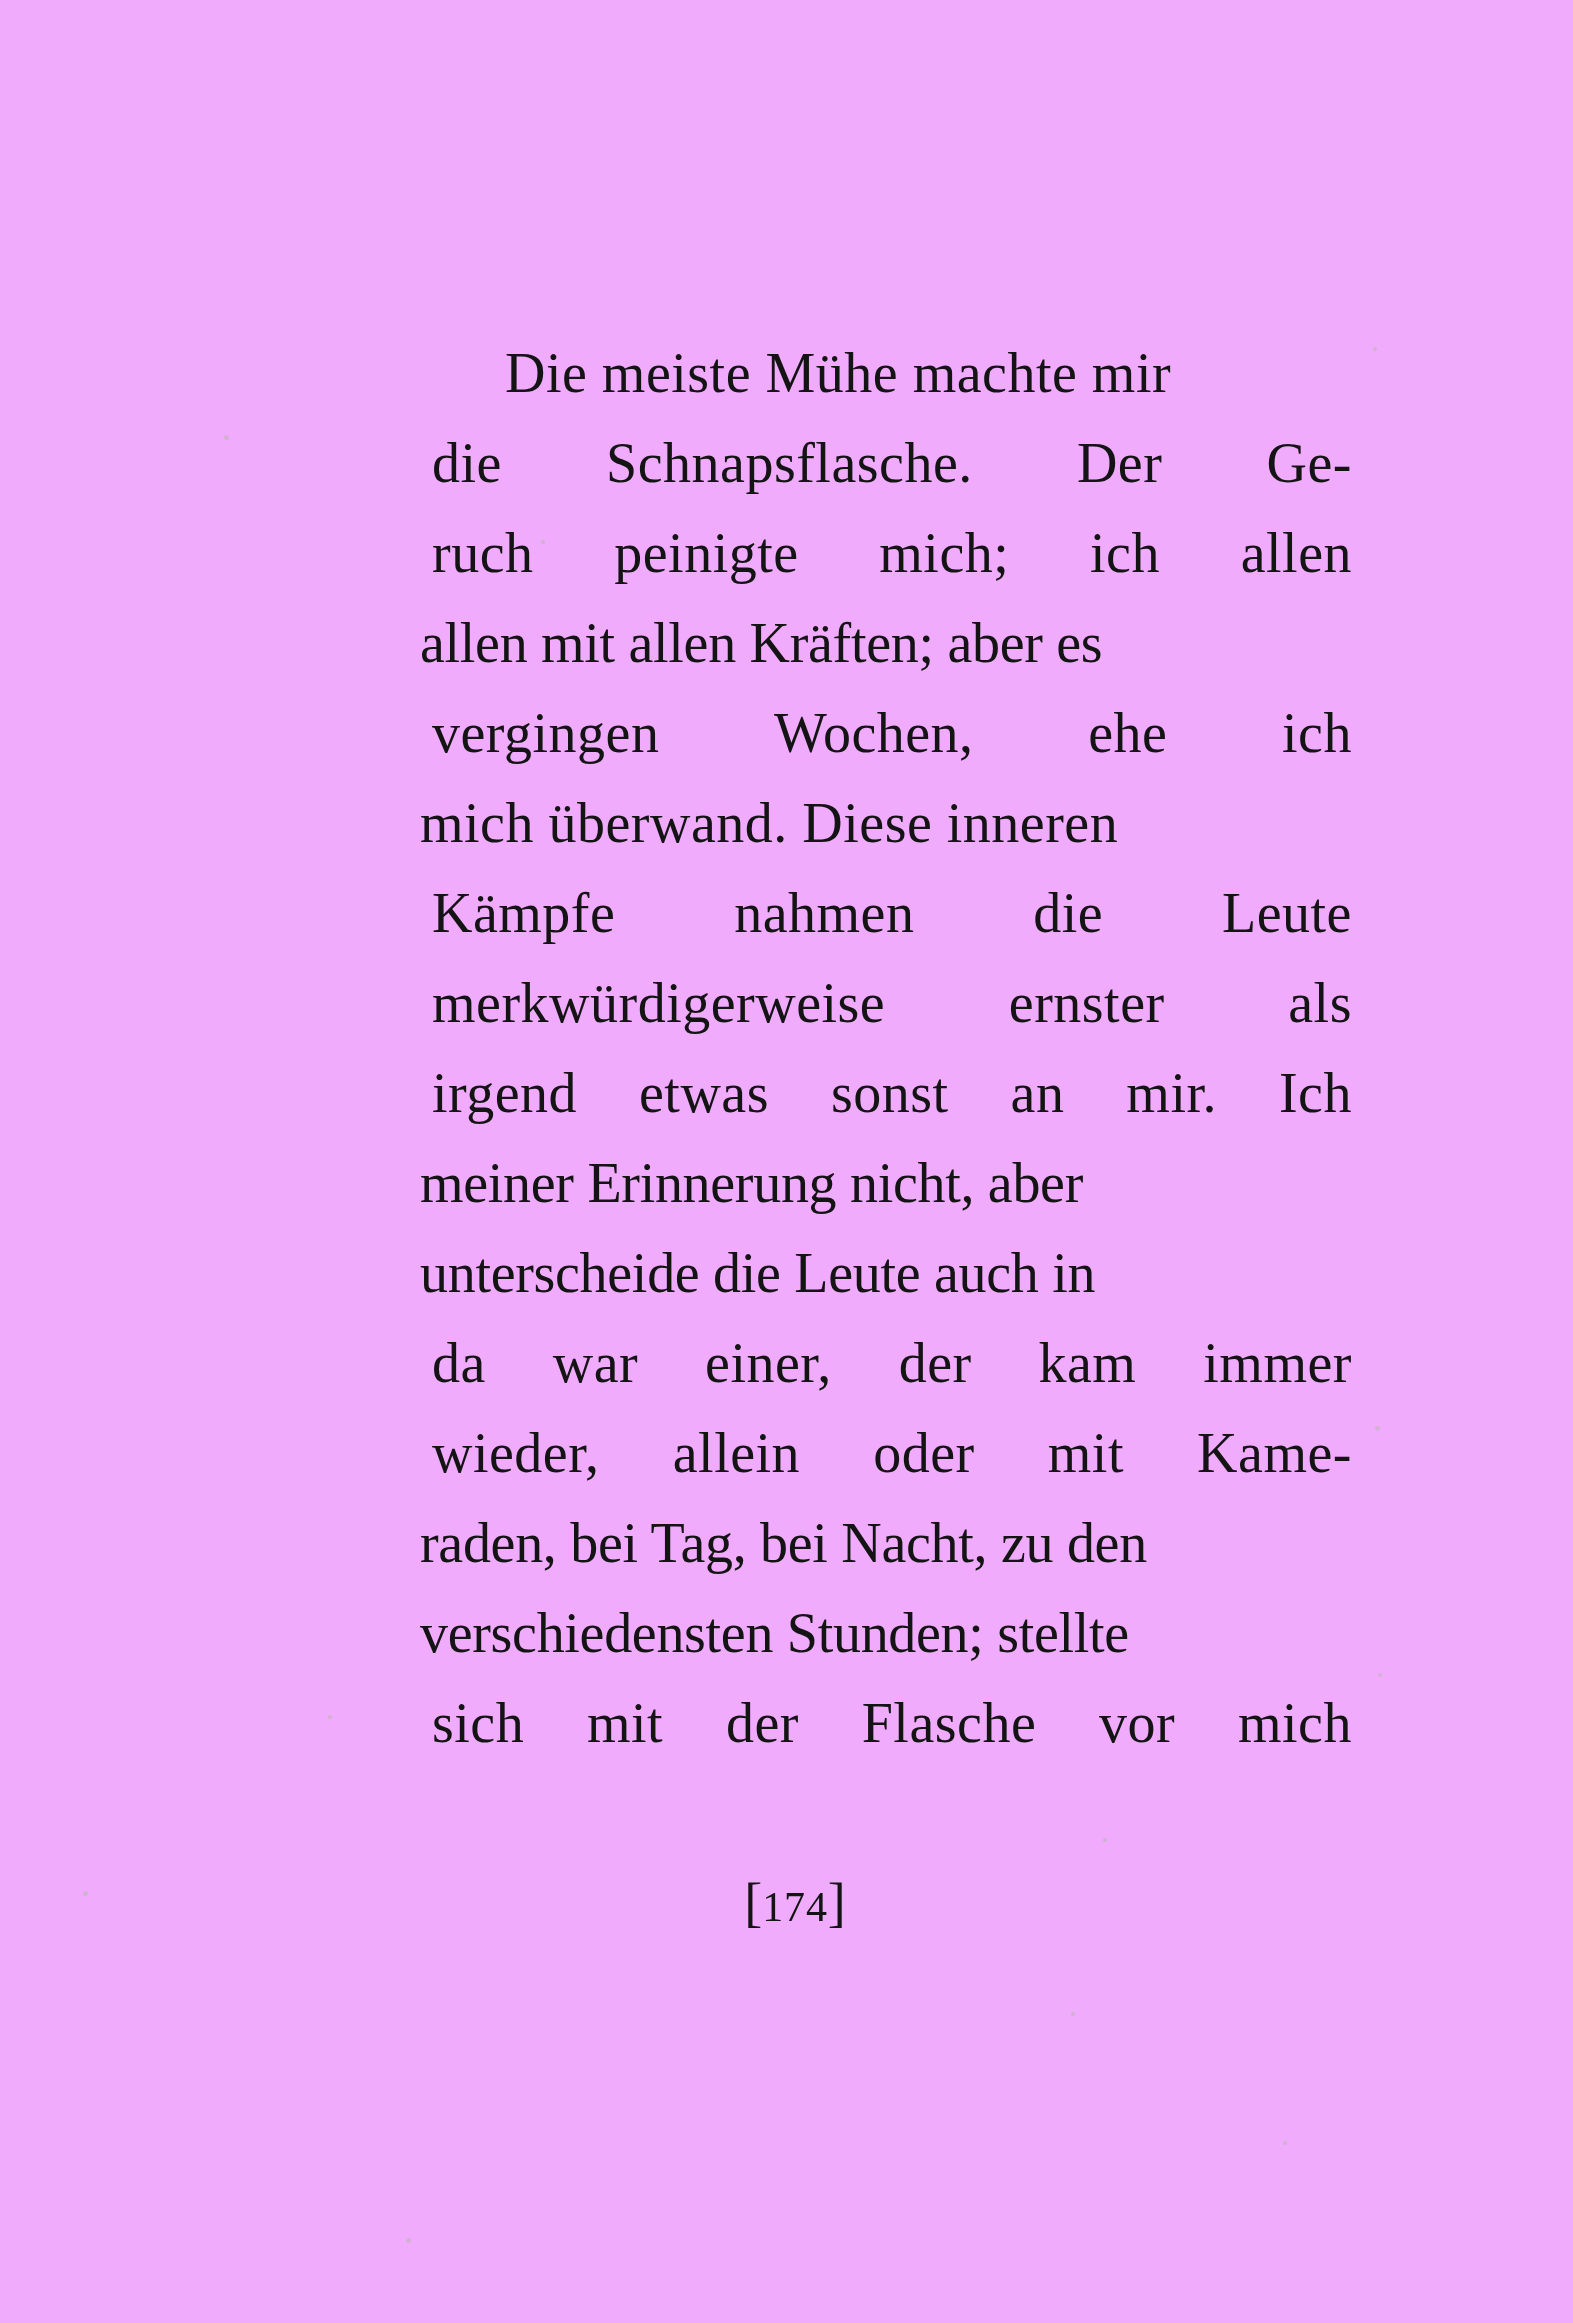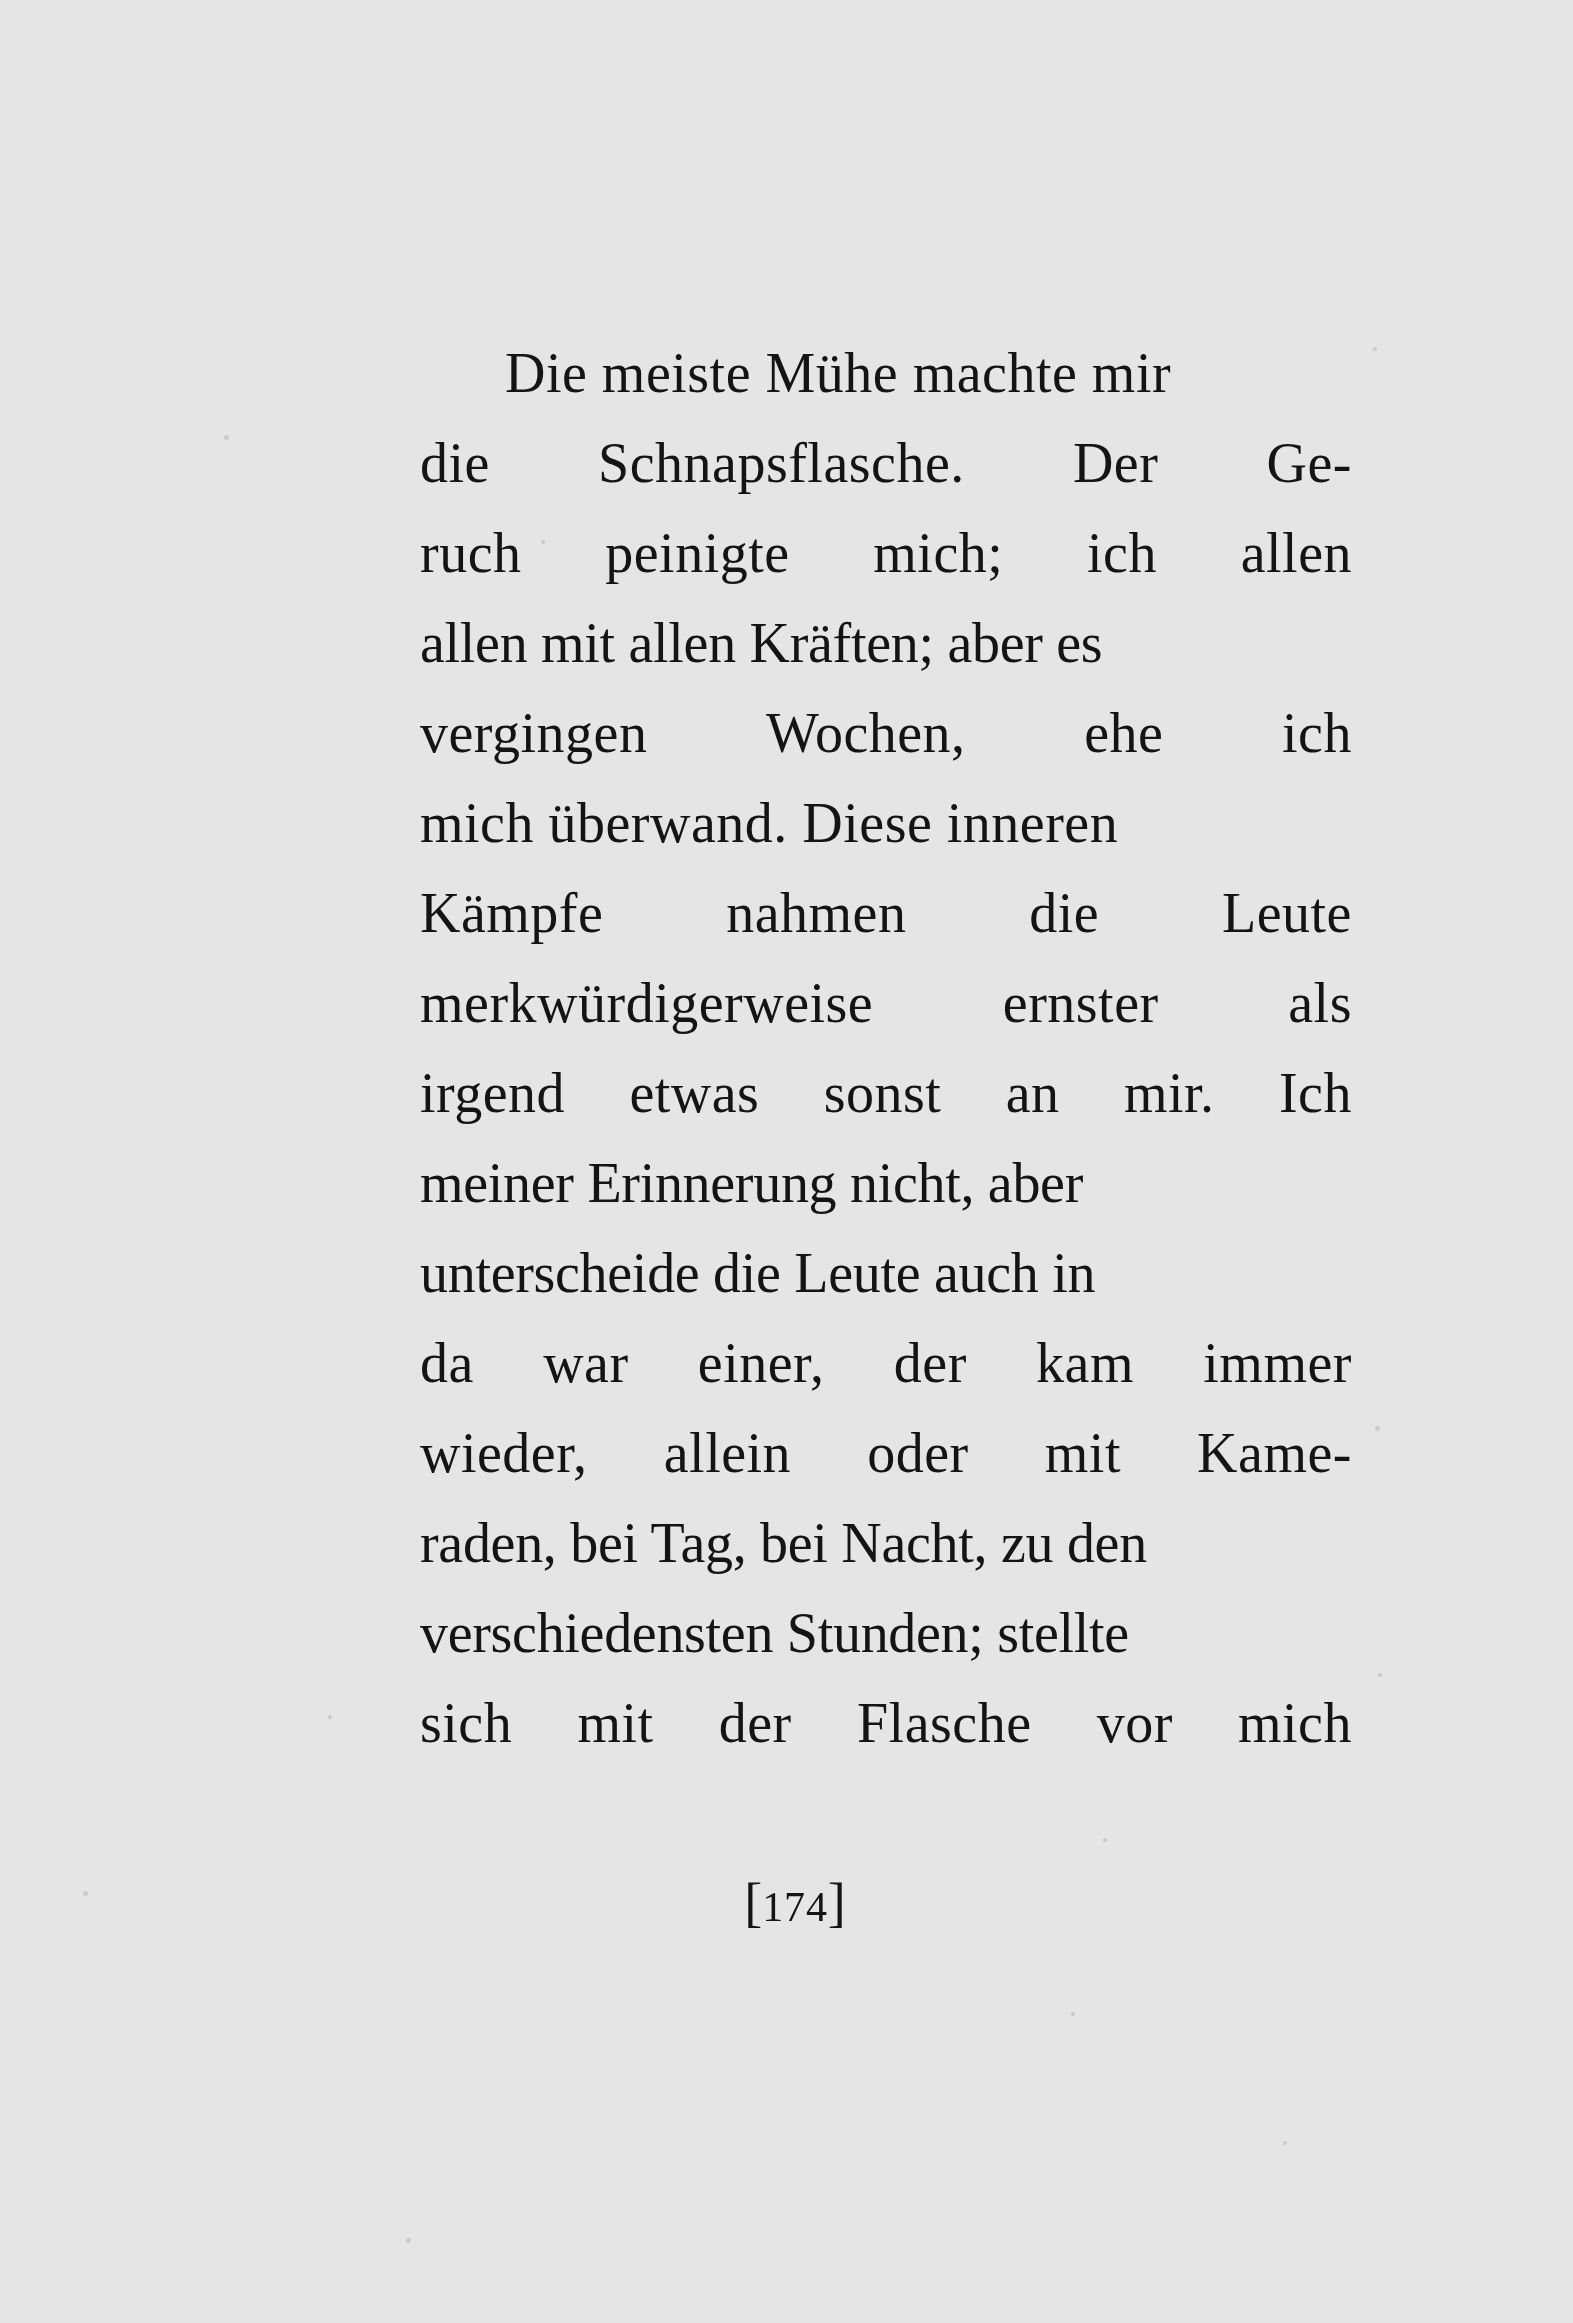--- a/index.html
+++ b/index.html
@@ -13,21 +13,21 @@
     position: relative;
     font-family: "Liberation Serif", serif;
     color: #1a1a1a;
     overflow: hidden;
   }
 
   
   .page {
     position: absolute;
     inset: 0;
-    background: #e5e5e5;
+    background: #f0abfc;
     padding-left: 17px;
   }
 
   
   .speck {
     position: absolute;
     background: #b9b6ae;
     border-radius: 50%;
     opacity: 0.55;
   }
@@ -47,21 +47,21 @@
     color: #141414;
     white-space: nowrap;
   }
 
   
   .line.justify {
     display: flex;
     justify-content: space-between;
     white-space: normal;
   }
-  .line.justify > span { display: inline-block; }
+  .line.justify > span { display: inline-block; margin-left: 12px; }
 
   .line.indent { padding-left: 85px; }
   .line.tight { letter-spacing: -0.3px; }
 
   .folio {
     position: absolute;
     left: 0;
     right: 0;
     top: 1874px;
     text-align: center;

